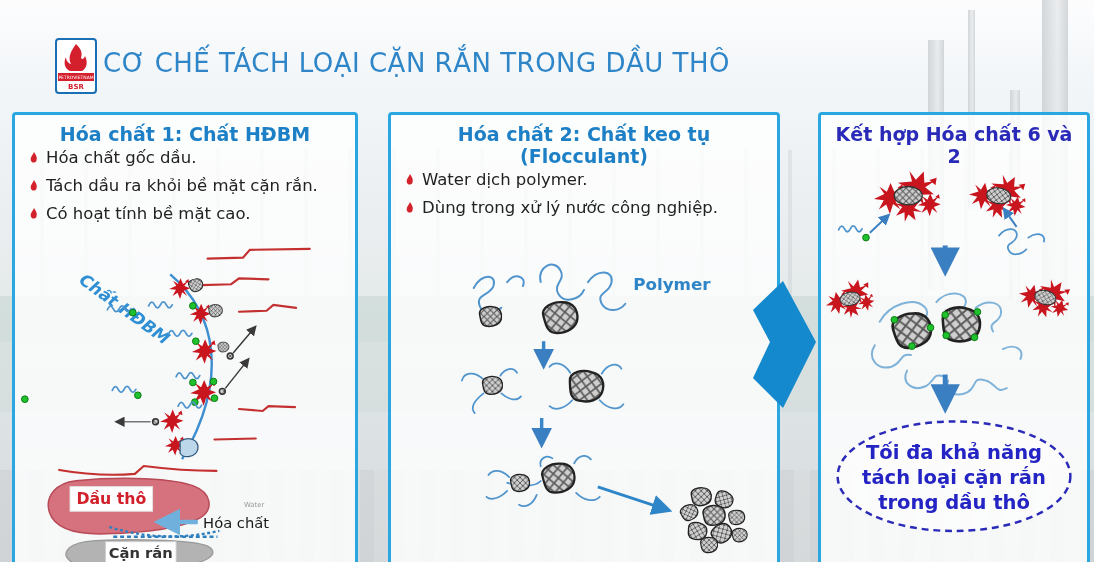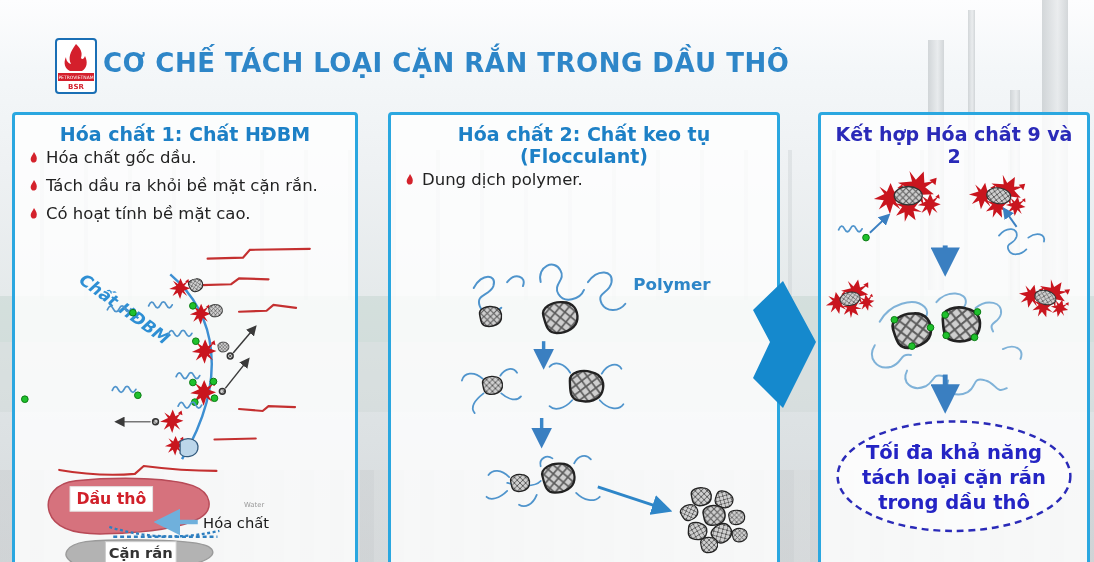--- a/index.html
+++ b/index.html
@@ -14,21 +14,21 @@
     background:repeating-linear-gradient(90deg,#c9ccce 0 14px,#d6d9da 14px 30px);opacity:.45;}
   .bg-struct{left:0;top:150px;width:1094px;height:150px;
     background:repeating-linear-gradient(90deg,transparent 0 40px,#c3c9cc 40px 44px);opacity:.35;}
   .tower{background:linear-gradient(90deg,#c2c7ca,#e3e6e8 60%,#c2c7ca);opacity:.7;}
   .tw1{left:1042px;top:0;width:26px;height:320px;}
   .tw2{left:928px;top:40px;width:16px;height:250px;}
   .tw3{left:968px;top:10px;width:7px;height:200px;}
   .tw4{left:1010px;top:90px;width:10px;height:210px;}
 
   .header{position:absolute;left:55px;top:38px;z-index:5;display:flex;align-items:flex-start;}
-  .page-title{margin-left:6px;padding-top:10px;font-size:26px;font-weight:bold;color:#2e86c8;letter-spacing:.5px;white-space:nowrap;}
+  .page-title{margin-left:6px;padding-top:10px;font-size:26px;font-weight:normal;color:#2e86c8;letter-spacing:.5px;white-space:nowrap;}
 
   .panel{position:absolute;top:112px;height:483px;z-index:2;box-sizing:border-box;
     border:3px solid #2aa7e0;border-radius:4px;background:rgba(255,255,255,.8);}
   .panel1{left:12px;width:346px;}
   .panel2{left:388px;width:392px;}
   .panel3{left:818px;width:272px;}
   .panel h2{margin:8px 6px 4px;text-align:center;font-size:19px;color:#1d80c6;}
   .panel3 h2{color:#2a2ab8;}
   .bullets{list-style:none;margin:2px 0 0;padding:0 8px 0 14px;position:relative;z-index:3;text-align:center;}
   .bullets li{display:flex;align-items:flex-start;gap:8px;font-size:16.5px;color:#222;margin-bottom:9px;line-height:1.15;}
@@ -203,21 +203,27 @@
     </svg>
   </section>
 
   <section class="panel panel2">
     <h2>Hóa chất 2: Chất keo tụ (Flocculant)</h2>
     <ul class="bullets">
       <li>
         <svg class="flame" width="9" height="13" viewBox="0 0 9 13">
             <path d="M5,0 C7,3 8.5,5.5 7.5,8.5 C6.8,11 3,11.5 2,8.8 C1,6 3,4 5,0 Z" fill="#d4222c"></path>
           </svg>
-        <span>Dung dịch polymer.</span>
+        <span>Water dịch polymer.</span>
+        </li>
+      <li>
+        <svg class="flame" width="9" height="13" viewBox="0 0 9 13">
+            <path d="M5,0 C7,3 8.5,5.5 7.5,8.5 C6.8,11 3,11.5 2,8.8 C1,6 3,4 5,0 Z" fill="#d4222c"></path>
+          </svg>
+        <span>Dùng trong xử lý nước công nghiệp.</span>
         </li>
     </ul>
 
     <svg class="dia" viewBox="0 0 392 445">
 
       <g stroke="#4f94cc" stroke-width="2" fill="none" stroke-linecap="round">
         <path d="M84,156 C92,140 108,142 104,154 C100,164 86,162 90,174 C93,184 106,182 112,176"></path>
         <path d="M118,150 C126,140 138,144 134,154"></path>
         <path d="M152,150 C148,134 166,126 172,138 C178,148 164,152 170,162 C176,172 192,168 196,158"></path>
         <path d="M200,150 C210,136 226,138 224,150 C222,162 208,160 214,172 C219,181 232,180 238,172"></path>
@@ -273,21 +279,21 @@
         <use href="#blob" transform="translate(323,417) scale(0.85)"></use>
       </g>
     </svg>
   </section>
 
   <svg class="bigarrow" viewBox="0 0 80 140">
     <polygon points="8,35 38,6 71,67 38,133 8,103 25,67" fill="#1589cd"></polygon>
   </svg>
 
   <section class="panel panel3">
-    <h2>Kết hợp Hóa chất 9 và 2</h2>
+    <h2>Kết hợp Hóa chất 6 và 2</h2>
     <svg class="dia" viewBox="0 0 272 445">
 
       <g>
         <use href="#redcluster" transform="translate(87,60) scale(1.1)"></use>
         <use href="#redcluster" transform="translate(180,60) scale(0.95) rotate(8)"></use>
       </g>
 
       <g>
         <use href="#sq" transform="translate(18,92)"></use>
         <use href="#gdot" transform="translate(46,104)"></use>

